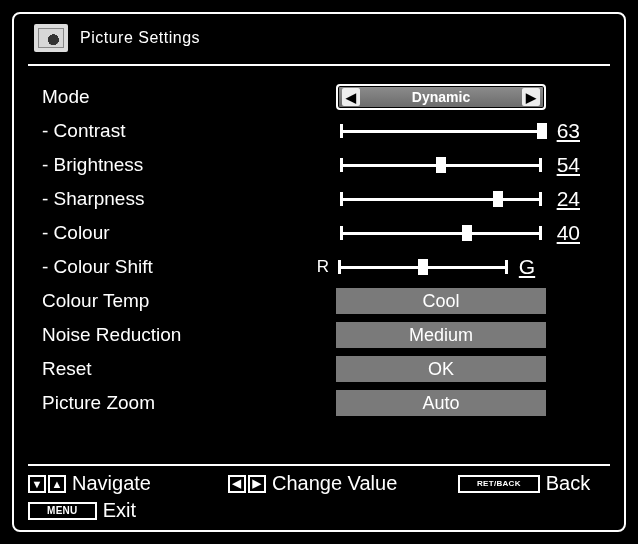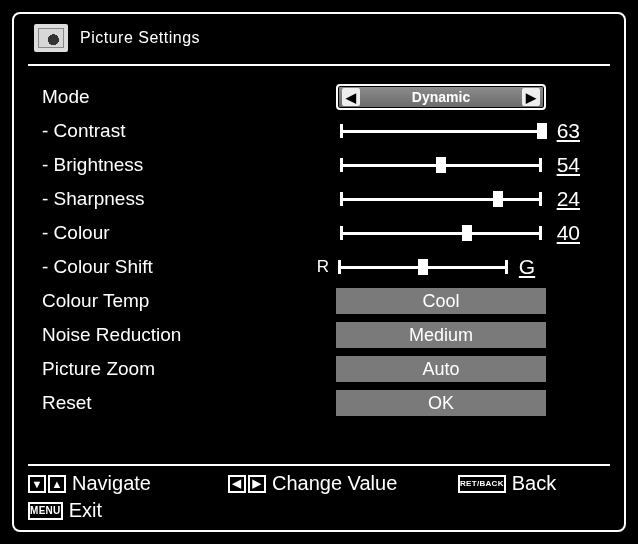--- a/index.html
+++ b/index.html
@@ -173,21 +173,21 @@
   .footer-item.chg { width: 220px; }
   .key {
     border: 2px solid #fff;
     height: 18px;
     min-width: 18px;
     display: inline-flex;
     align-items: center;
     justify-content: center;
     font-size: 10px;
     font-weight: bold;
-    padding: 0 0;
+    padding: 0 17px;
     letter-spacing: 0.3px;
   }
   .key.arrow { width: 18px; padding: 0; font-size: 11px; }
   .key-group { display: inline-flex; gap: 2px; }
   .footer-label { font-size: 20px; }
 </style>
 </head>
 <body>
 
 <div class="outer-border">
@@ -273,27 +273,27 @@
       <div class="label">Colour Temp</div>
       <div class="grey-btn">Cool</div>
     </div>
 
     <div class="row">
       <div class="label">Noise Reduction</div>
       <div class="grey-btn">Medium</div>
     </div>
 
     <div class="row">
+      <div class="label">Reset</div>
+      <div class="grey-btn">OK</div>
+    </div>
+
+    <div class="row">
       <div class="label">Picture Zoom</div>
       <div class="grey-btn">Auto</div>
-    </div>
-
-    <div class="row">
-      <div class="label">Reset</div>
-      <div class="grey-btn">OK</div>
     </div>
 
   </div>
 
   <div class="footer">
     <div class="footer-row">
       <div class="footer-item nav">
         <span class="key-group">
           <span class="key arrow">▼</span>
           <span class="key arrow">▲</span>

